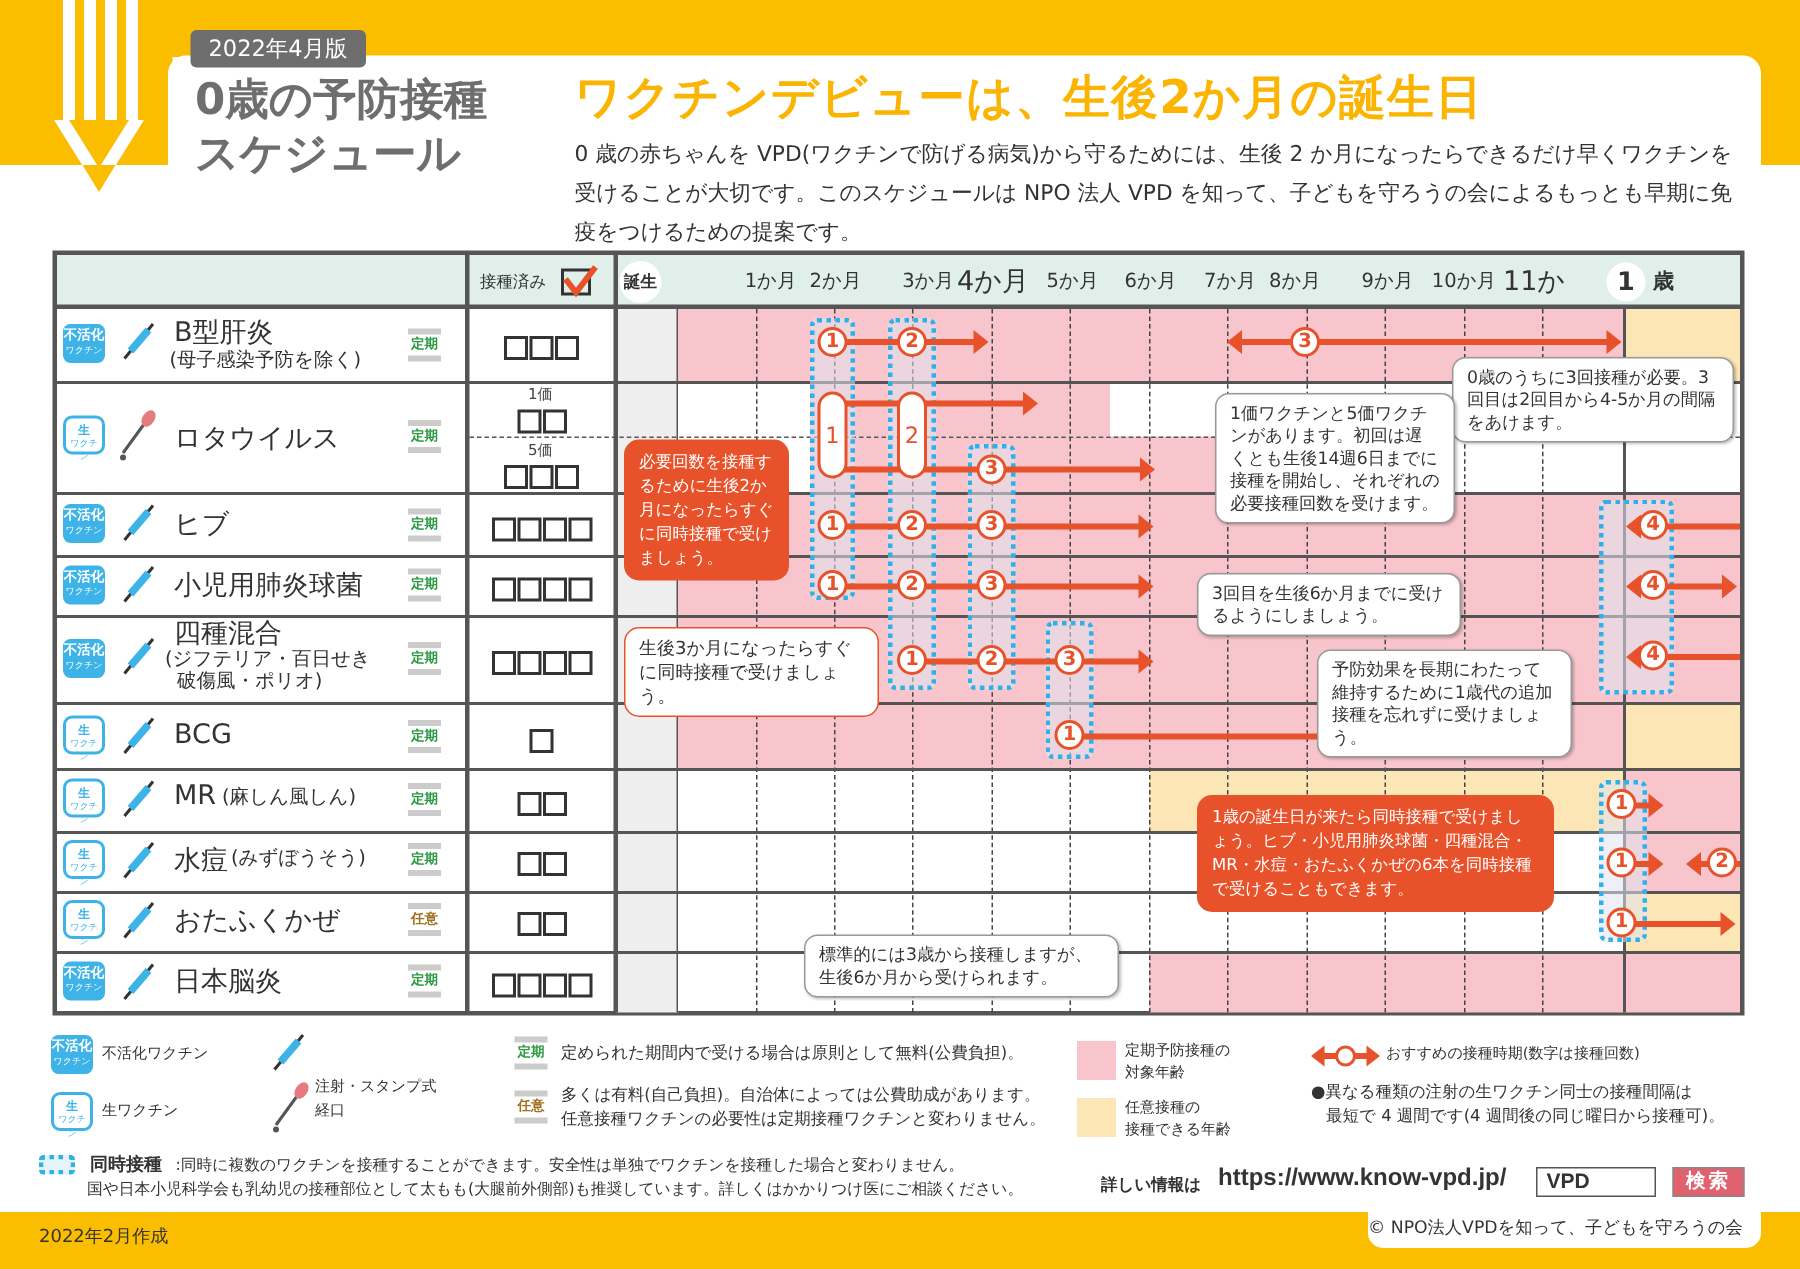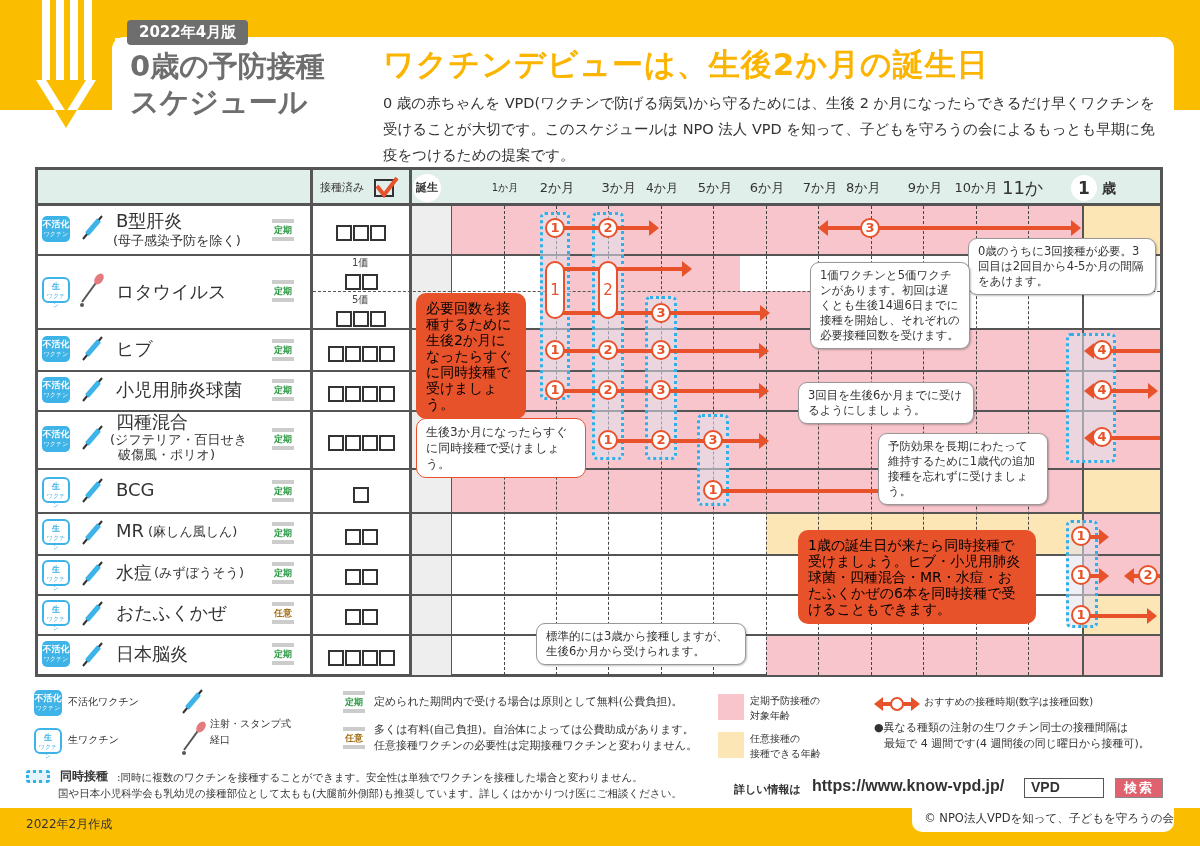--- a/index.html
+++ b/index.html
@@ -3,21 +3,21 @@
 <meta charset="utf-8">
 <style>
 *{box-sizing:border-box;margin:0;padding:0}
 body{width:1200px;height:846px;background:#fff;font-family:"DejaVu Sans","Liberation Sans",sans-serif;color:#333;position:relative;overflow:hidden}
 .abs{position:absolute}
 .topband{left:0;top:0;width:1200px;height:38px;background:#fbbd00}
 .rightband{left:1162px;top:0;width:38px;height:110px;background:#fbbd00}
 .leftband{left:0;top:0;width:115px;height:110px;background:#fbbd00}
 .whitecard{left:112px;top:37px;width:1062px;height:120px;background:#fff;border-radius:12px 12px 0 0}
 .pencil{left:36px;top:0;width:60px;height:130px}
-.edition{left:127px;top:20px;background:#6e6e6e;color:#fff;font-weight:bold;font-size:15px;padding:3px 12px;border-radius:4px}
+.edition{left:127px;top:20px;background:#6e6e6e;color:#fff;font-weight:normal;font-size:15px;padding:3px 12px;border-radius:4px}
 .title1{left:130px;top:48px;font-size:29px;font-weight:bold;color:#6e6e6e;line-height:36px}
 .title2{left:130px;top:84px;font-size:29px;font-weight:bold;color:#6e6e6e;line-height:36px}
 .headline{left:383px;top:44px;font-size:31px;font-weight:bold;color:#fbb400;letter-spacing:1px}
 .intro{left:383px;top:90px;width:780px;font-size:14.5px;line-height:26px;color:#333}
 
 .tbl{left:35px;top:167px;width:1128px;height:510px;border:3px solid #555;background:#fff}
 .hdr{position:absolute;left:0;top:0;width:1122px;height:36px;background:#e0efe9;border-bottom:3px solid #555}
 .hcell{position:absolute;top:0;height:36px;line-height:36px;font-size:14px;color:#333}
 .badge-inact{position:absolute;width:28px;height:26px;background:#3db3e8;border-radius:5px;color:#fff;font-size:9px;text-align:center;line-height:10px;padding-top:3px;font-weight:bold}
 .badge-live{position:absolute;width:28px;height:26px;background:#fff;border:2px solid #3db3e8;border-radius:6px;color:#3db3e8;font-size:8px;text-align:center;line-height:9px;padding-top:3px;font-weight:bold}
@@ -34,27 +34,27 @@
 .yellow{position:absolute;background:#fde6b6}
 .gray{position:absolute;background:#eeeeee}
 .mdash{position:absolute;width:0;border-left:1px dashed #444}
 .arrow{position:absolute;height:4px;background:#e8522b}
 .arrow.r::after{content:"";position:absolute;right:-4px;top:-6px;border-left:10px solid #e8522b;border-top:8px solid transparent;border-bottom:8px solid transparent}
 .arrow.l::before{content:"";position:absolute;left:-4px;top:-6px;border-right:10px solid #e8522b;border-top:8px solid transparent;border-bottom:8px solid transparent}
 .dot{position:absolute;width:20px;height:20px;border-radius:50%;background:#fff;border:2px solid #e8522b;color:#e8522b;font-size:13px;text-align:center;line-height:16px;font-weight:bold}
 .pill{position:absolute;width:20px;height:58px;border-radius:10px;background:#fff;border:2px solid #e8522b;color:#e8522b;font-size:15px;text-align:center;line-height:54px}
 .sim{position:absolute;border:3px dotted #2fb0e8;border-radius:5px;background:rgba(225,225,240,0.55)}
 .bubble{position:absolute;background:#fff;border:1.5px solid #999;border-radius:9px;font-size:11.5px;line-height:15px;color:#333;padding:5px 9px;box-shadow:1px 1px 2px rgba(0,0,0,.25)}
-.obubble{position:absolute;background:#e8522b;border-radius:10px;font-size:14px;line-height:16px;color:#000000;padding:7px 10px}
+.obubble{position:absolute;background:#e8522b;border-radius:10px;font-size:11px;line-height:16px;color:#ffffff;padding:7px 10px}
 .wbubble{position:absolute;background:#fff;border:1.5px solid #e8522b;border-radius:10px;font-size:12px;line-height:16px;color:#333;padding:5px 9px}
 
 .leg{position:absolute;font-size:10px;color:#333;white-space:nowrap}
 .legs{position:absolute;font-size:11px;color:#333;line-height:15px;white-space:nowrap}
 .bottomband{left:0;top:808px;width:1200px;height:38px;background:#fbbd00}
-.copy{left:912px;top:808px;width:262px;height:24px;background:#fff;border-radius:0 0 10px 10px;font-size:11.5px;text-align:right;line-height:20px;color:#333}
+.copy{left:912px;top:808px;width:262px;height:24px;background:#fff;border-radius:0 0 10px 10px;font-size:11.5px;text-align:left;line-height:20px;color:#333}
 .made{left:26px;top:816px;font-size:12px;color:#333}
 .search-input{position:absolute;left:1024px;top:778px;width:80px;height:20px;border:1.5px solid #555;font-size:14px;font-weight:bold;padding-left:6px;line-height:17px;font-family:"Liberation Sans",sans-serif;color:#333;background:#fff}
 .search-btn{position:absolute;left:1115px;top:778px;width:48px;height:20px;background:#e0626e;border:1px solid #888;color:#fff;font-size:13px;font-weight:bold;text-align:center;line-height:18px;letter-spacing:2px}
 </style>
 </head>
 <body>
 
 <div class="abs topband"></div>
 <div class="abs leftband"></div>
 <div class="abs rightband"></div>
@@ -75,24 +75,24 @@
 <div class="abs intro">0 歳の赤ちゃんを VPD(ワクチンで防げる病気)から守るためには、生後 2 か月になったらできるだけ早くワクチンを受けることが大切です。このスケジュールは NPO 法人 VPD を知って、子どもを守ろうの会によるもっとも早期に免疫をつけるための提案です。</div>
 
 <div class="abs tbl">
   <div class="hdr">
     <div class="hcell" style="left:282px;font-size:11px">接種済み</div>
     <svg class="abs" style="left:335px;top:6px" width="26" height="22">
         <rect x="2" y="4" width="18" height="16" fill="none" stroke="#333" stroke-width="2"></rect>
         <path d="M4 10 L11 19 L24 2" stroke="#e8522b" stroke-width="4" fill="none"></path>
       </svg>
     <div class="abs" style="left:375px;top:4px;width:28px;height:28px;border-radius:50%;background:#fff;font-size:11px;text-align:center;line-height:28px;font-weight:bold">誕生</div>
-    <div class="hcell" style="left:441px;width:52px;text-align:center;font-size:10px">1か月</div>
+    <div class="hcell" style="left:441px;width:52px;text-align:right;font-size:13px">1か月</div>
     <div class="hcell" style="left:493px;width:52px;text-align:center;font-size:13px">2か月</div>
     <div class="hcell" style="left:546px;width:52px;text-align:right;font-size:13px">3か月</div>
-    <div class="hcell" style="left:598px;width:52px;text-align:center;font-size:12px">4か月</div>
+    <div class="hcell" style="left:598px;width:52px;text-align:center;font-size:18px">4か月</div>
     <div class="hcell" style="left:651px;width:52px;text-align:center;font-size:13px">5か月</div>
     <div class="hcell" style="left:703px;width:52px;text-align:center;font-size:13px">6か月</div>
     <div class="hcell" style="left:756px;width:52px;text-align:center;font-size:13px">7か月</div>
     <div class="hcell" style="left:808px;width:52px;font-size:13px">8か月</div>
     <div class="hcell" style="left:861px;width:52px;text-align:center;font-size:13px">9か月</div>
     <div class="hcell" style="left:910px;width:56px;text-align:center;font-size:13px">10か月</div>
     <div class="hcell" style="left:964px;width:52px;text-align:left;font-size:18px">11か月</div>
     <div class="abs" style="left:1033px;top:5px;width:26px;height:26px;border-radius:50%;background:#fff;font-size:17px;text-align:center;line-height:26px;font-weight:bold">1</div>
     <div class="hcell" style="left:1064px;font-size:14px;font-weight:bold">歳</div>
   </div>

